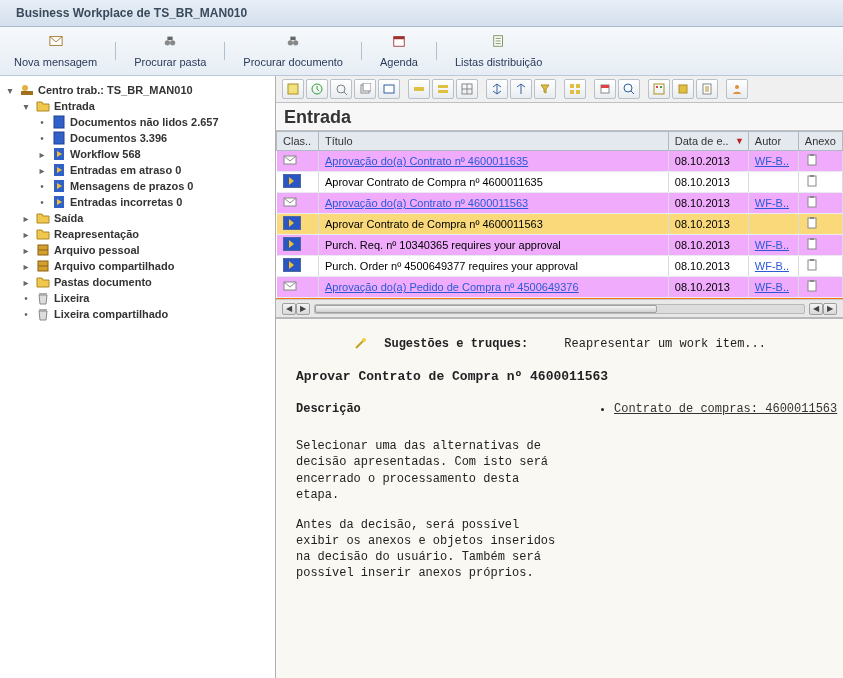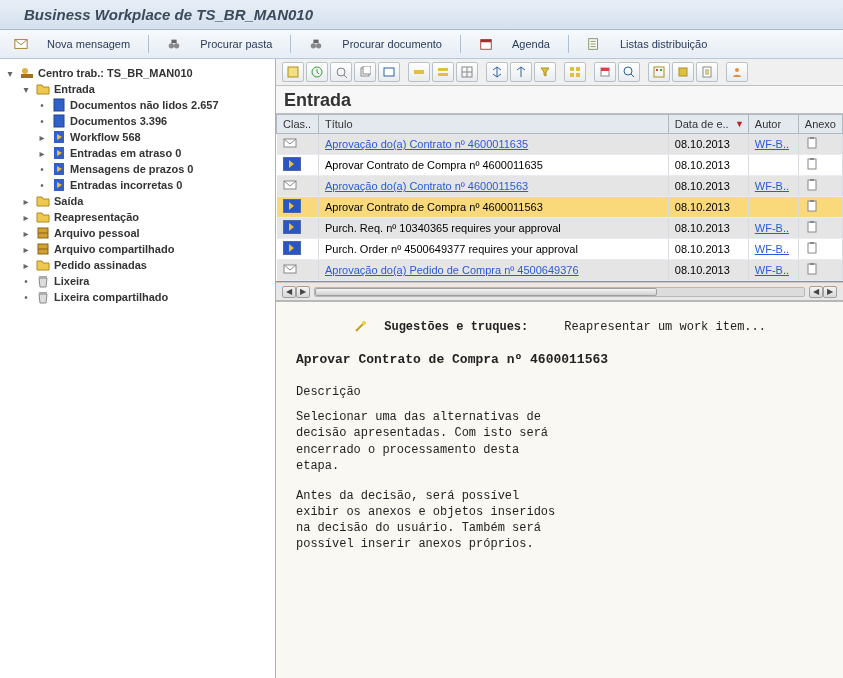--- a/index.html
+++ b/index.html
@@ -1,51 +1,51 @@
 <!DOCTYPE html>
 <html><head>
 <meta charset="utf-8">
 <style>
   * { box-sizing: border-box; }
   html, body { margin: 0; padding: 0; font-family: Arial, sans-serif; font-size: 11px; background: #f0f0f0; }
   body { width: 843px; height: 678px; overflow: hidden; }
-  .title-bar { background: linear-gradient(#e8eef6, #d4e0ee); border-bottom: 1px solid #a8b8c8; padding: 6px 24px; font-style: italic; font-weight: bold; font-size: 15px; color: #3a4a5a; }
+  .title-bar { background: linear-gradient(#e8eef6, #d4e0ee); border-bottom: 1px solid #a8b8c8; padding: 6px 16px; font-weight: bold; font-size: 12px; color: #3a4a5a; }
   .toolbar { background: linear-gradient(#f6f9fc, #e6edf4); border-bottom: 1px solid #b8c8d8; padding: 4px 8px; display: flex; align-items: center; gap: 8px; }
-  .tb-btn { display: inline-flex; align-items: center; gap: 19px; padding: 3px 6px; border-radius: 3px; cursor: pointer; color: #2a3a5a; }
+  .tb-btn { display: inline-flex; align-items: center; gap: 8px; padding: 3px 6px; border-radius: 3px; cursor: pointer; color: #2a3a5a; flex-direction: column; }
   .tb-ico { width: 14px; height: 14px; display: inline-block; }
   .sep { width: 1px; height: 18px; background: #b0c0d0; margin: 0 4px; }
   .main { display: flex; height: calc(678px - 30px - 28px); }
   .tree-pane { width: 276px; background: #fff; border-right: 1px solid #b0b0b0; overflow: auto; padding: 6px 4px; }
   .tree-node { display: flex; align-items: center; gap: 4px; padding: 1px 0; white-space: nowrap; cursor: pointer; }
   .tree-exp { width: 12px; height: 12px; display: inline-flex; align-items: center; justify-content: center; color: #666; font-size: 10px; }
   .tree-ico { width: 14px; height: 14px; display: inline-block; }
   .tree-label { color: #333; font-weight: bold; }
   .indent-1 { padding-left: 16px; }
   .indent-2 { padding-left: 32px; }
   .right-pane { flex: 1; display: flex; flex-direction: column; background: #f7f7f7; }
   .icon-strip { background: #f0f0f0; border-bottom: 1px solid #c0c0c0; padding: 3px 6px; display: flex; align-items: center; gap: 2px; }
   .ic-btn { width: 22px; height: 20px; border: 1px solid #b8c0c8; background: linear-gradient(#fff,#e8ecf0); border-radius: 2px; display: inline-flex; align-items: center; justify-content: center; cursor: pointer; }
   .ic-sep { width: 4px; height: 20px; }
   h1.hdr { margin: 4px 8px 2px; font-size: 18px; color: #333; font-weight: bold; }
   .table-wrap { overflow: auto; border-top: 1px solid #c0c0c0; border-bottom: 1px solid #f97316; background: #fff; }
   table.grid { border-collapse: collapse; font-size: 11px; width: 100%; }
   table.grid th { background: #e4e9ef; text-align: left; padding: 3px 6px; border: 1px solid #b0b8c0; color: #333; font-weight: normal; position: relative; }
   table.grid td { padding: 2px 6px; border-right: 1px solid #d8dce0; border-bottom: 1px solid #e8ecf0; white-space: nowrap; }
-  .row-alt { background: #e5e5e5; }
+  .row-alt { background: #f0abfc; }
   .row-sel { background: #f9d97a; }
   .link { color: #2a5ad8; text-decoration: underline; cursor: pointer; }
   .hscroll { background: #e8e8e8; border-top: 1px solid #c8c8c8; padding: 2px 6px; display: flex; align-items: center; height: 18px; }
   .preview-wrap { background: #f9f8f3; flex: 1; overflow: auto; border-top: 2px solid #b8b8b8; }
   .preview-inner { padding: 8px 20px; font-family: "Courier New", monospace; font-size: 12px; color: #222; }
   .tip-row { text-align: center; margin: 10px 0 18px; white-space: nowrap; }
   .h-title { font-weight: bold; font-size: 13px; margin: 14px 0 18px; }
   .two-col { display: flex; gap: 40px; align-items: flex-start; }
   .col { flex: 0 0 auto; }
   .col.left { width: 260px; }
-  .col-title { font-weight: normal; margin-bottom: 10px; }
+  .col-title { font-weight: bold; margin-bottom: 22px; }
   .desc-para { margin-bottom: 14px; line-height: 1.35; }
   .obj-link { text-decoration: underline; color: #333; cursor: pointer; }
   .cell-ico { width: 14px; height: 14px; display: inline-block; }
   .class-cell { width: 18px; height: 14px; display: inline-block; border: 1px solid #5068a0; background: #2a56c4; }
   .class-cell .arrow { width: 0; height: 0; border-top: 4px solid transparent; border-bottom: 4px solid transparent; border-left: 5px solid #f0c030; margin: 2px 0 0 5px; }
   .th-sort { position: absolute; right: 4px; top: 4px; color: #c02020; font-size: 9px; }
   .scroll-track { flex: 1; height: 10px; background: #dcdcdc; border: 1px solid #b8b8b8; border-radius: 2px; margin: 0 4px; position: relative; }
   .scroll-thumb { position: absolute; left: 0; top: 0; height: 8px; width: 70%; background: linear-gradient(#f4f4f4,#d0d0d0); border: 1px solid #a0a0a0; border-radius: 2px; }
   .scroll-btn { width: 14px; height: 12px; border: 1px solid #a0a0a0; background: linear-gradient(#f4f4f4,#d8d8d8); border-radius: 2px; display: inline-flex; align-items: center; justify-content: center; font-size: 8px; color: #444; cursor: pointer; }
 </style>
@@ -201,21 +201,21 @@
             <rect x="2" y="2" width="10" height="10" fill="#d0a030" stroke="#906010"></rect>
             <line x1="2" y1="7" x2="12" y2="7" stroke="#906010"></line>
           </svg></span>
       <span class="tree-label">Arquivo compartilhado</span>
     </div>
     <div class="tree-node indent-1">
       <span class="tree-exp">▸</span>
       <span class="tree-ico"><svg viewBox="0 0 14 14">
             <path d="M1 3h5l1 2h6v7H1z" fill="#f0c850" stroke="#b08820"></path>
           </svg></span>
-      <span class="tree-label">Pedido assinadas</span>
+      <span class="tree-label">Pastas documento</span>
     </div>
     <div class="tree-node indent-1">
       <span class="tree-exp">•</span>
       <span class="tree-ico"><svg viewBox="0 0 14 14">
             <path d="M3 4h8l-1 9H4z" fill="#ddd" stroke="#888"></path>
             <rect x="3" y="2" width="8" height="2" fill="#aaa"></rect>
           </svg></span>
       <span class="tree-label">Lixeira</span>
     </div>
     <div class="tree-node indent-1">
@@ -460,18 +460,21 @@
           <span>Reapresentar um work item...</span>
         </div>
         <div class="h-title">Aprovar Contrato de Compra nº 4600011563</div>
         <div class="two-col">
           <div class="col left">
             <div class="col-title">Descrição</div>
             <div class="desc-para">Selecionar uma das alternativas de decisão apresentadas. Com isto será encerrado o processamento desta etapa.</div>
             <div class="desc-para">Antes da decisão, será possível exibir os anexos e objetos inseridos na decisão do usuário. Também será possível inserir anexos próprios.</div>
           </div>
           <div class="col">
+            <ul style="margin:0 0 0 18px;padding:0">
+              <li><span class="obj-link">Contrato de compras: 4600011563</span></li>
+            </ul>
           </div>
         </div>
       </div>
     </div>
   </div>
 </div>
 
 </body></html>

